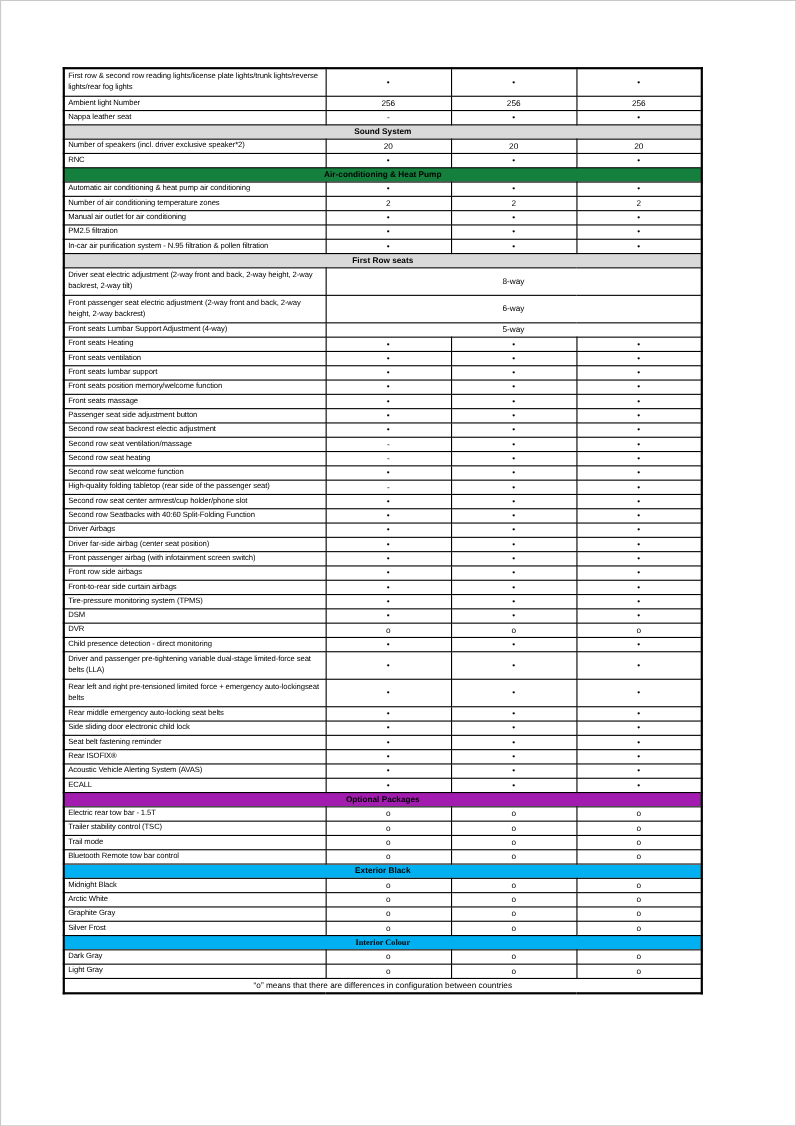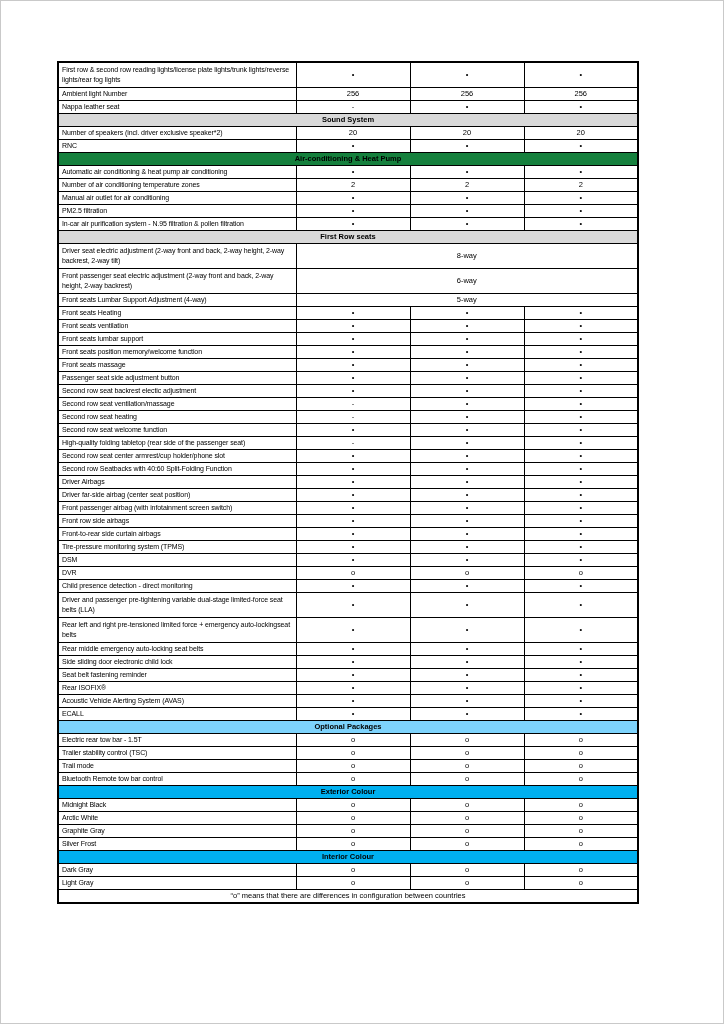--- a/index.html
+++ b/index.html
@@ -325,21 +325,21 @@
         <td class="val">•</td>
         <td class="val">•</td>
       </tr>
       <tr class="row-single">
         <td class="label">ECALL</td>
         <td class="val">•</td>
         <td class="val">•</td>
         <td class="val">•</td>
       </tr>
       <tr class="row-single">
-        <td class="section" colspan="4" style="background: #7dd3fc;">Optional Packages</td>
+        <td class="section" colspan="4" style="background: #a21caf;">Optional Packages</td>
       </tr>
       <tr class="row-single">
         <td class="label">Electric rear tow bar - 1.5T</td>
         <td class="val">o</td>
         <td class="val">o</td>
         <td class="val">o</td>
       </tr>
       <tr class="row-single">
         <td class="label">Trailer stability control (TSC)</td>
         <td class="val">o</td>
@@ -352,21 +352,21 @@
         <td class="val">o</td>
         <td class="val">o</td>
       </tr>
       <tr class="row-single">
         <td class="label">Bluetooth Remote tow bar control</td>
         <td class="val">o</td>
         <td class="val">o</td>
         <td class="val">o</td>
       </tr>
       <tr class="row-single">
-        <td class="section" colspan="4" style="background: rgb(0, 176, 240);">Exterior Colour</td>
+        <td class="section" colspan="4" style="background: rgb(0, 176, 240);">Exterior Black</td>
       </tr>
       <tr class="row-single">
         <td class="label">Midnight Black</td>
         <td class="val">o</td>
         <td class="val">o</td>
         <td class="val">o</td>
       </tr>
       <tr class="row-single">
         <td class="label">Arctic White</td>
         <td class="val">o</td>
@@ -379,21 +379,21 @@
         <td class="val">o</td>
         <td class="val">o</td>
       </tr>
       <tr class="row-single">
         <td class="label">Silver Frost</td>
         <td class="val">o</td>
         <td class="val">o</td>
         <td class="val">o</td>
       </tr>
       <tr class="row-single">
-        <td class="section" colspan="4" style="background: rgb(0, 176, 240);">Interior Colour</td>
+        <td class="section" colspan="4" style="background: rgb(0, 176, 240); font-family: Liberation Serif, serif;">Interior Colour</td>
       </tr>
       <tr class="row-single">
         <td class="label">Dark Gray</td>
         <td class="val">o</td>
         <td class="val">o</td>
         <td class="val">o</td>
       </tr>
       <tr class="row-single">
         <td class="label">Light Gray</td>
         <td class="val">o</td>

